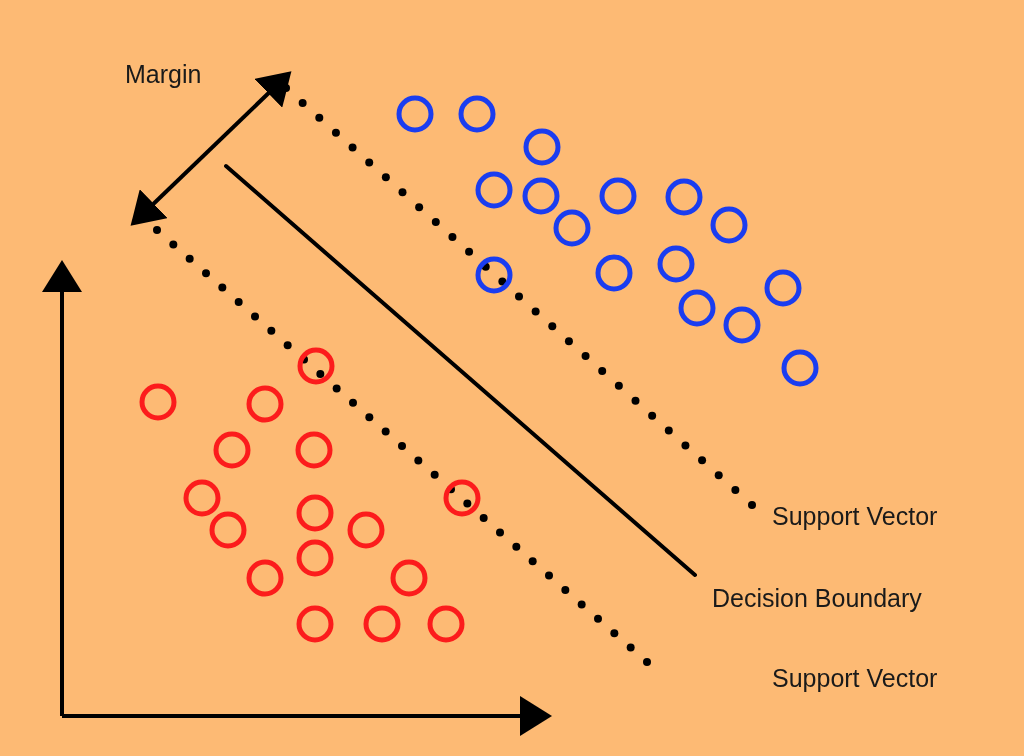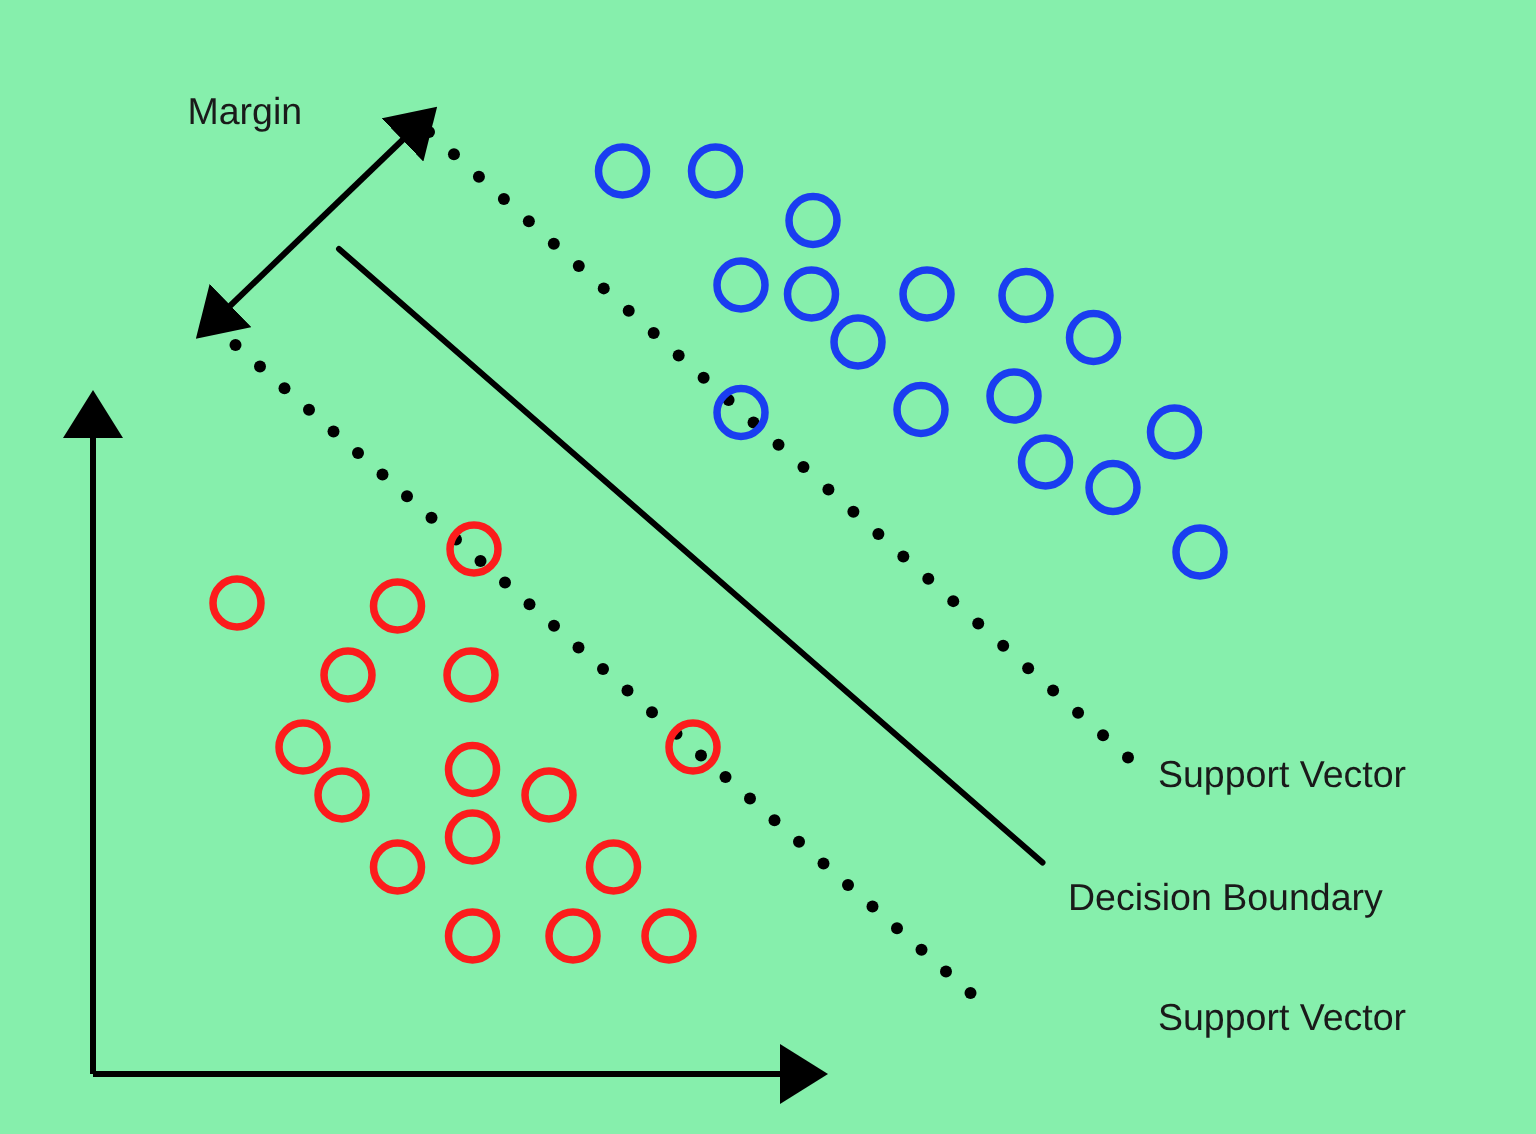--- a/index.html
+++ b/index.html
@@ -8,21 +8,21 @@
     padding: 0;
     background: #ffffff;
   }
   body {
     font-family: "Liberation Sans", sans-serif;
   }
   #canvas-wrap {
     position: relative;
     width: 1024px;
     height: 756px;
-    background: #86efac;
+    background: #fdba74;
     overflow: hidden;
   }
   #svm-svg {
     display: block;
     width: 1024px;
     height: 756px;
   }
   .diagram-label {
     font-family: "Liberation Sans", sans-serif;
     font-size: 25px;

